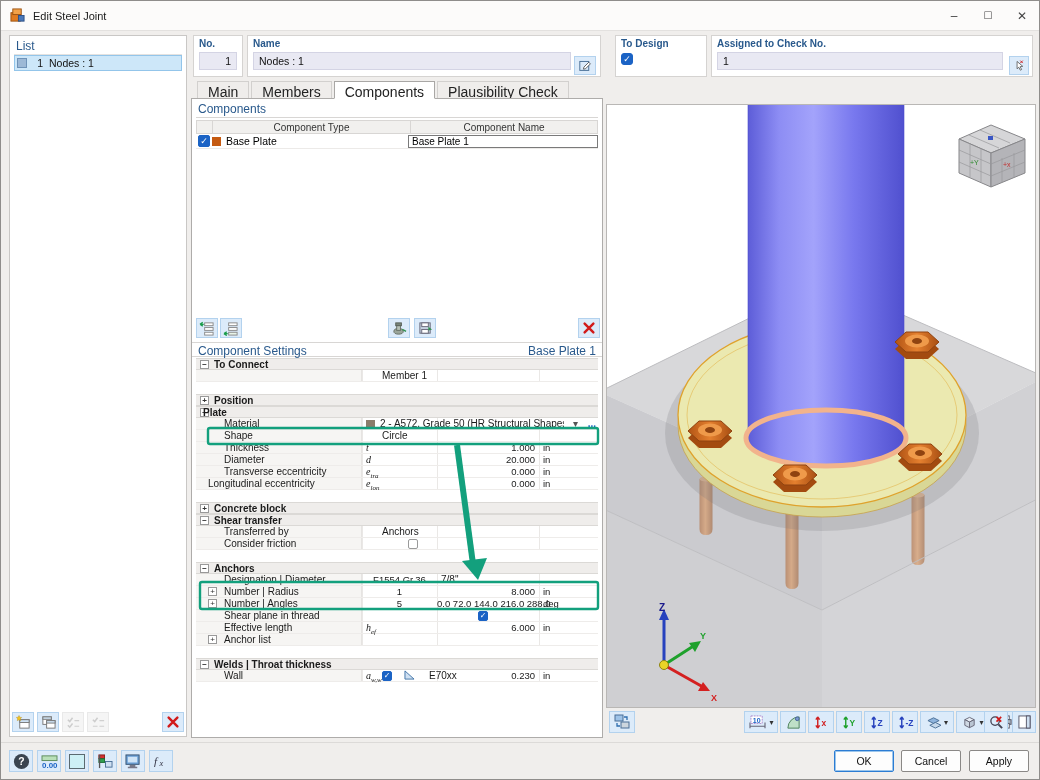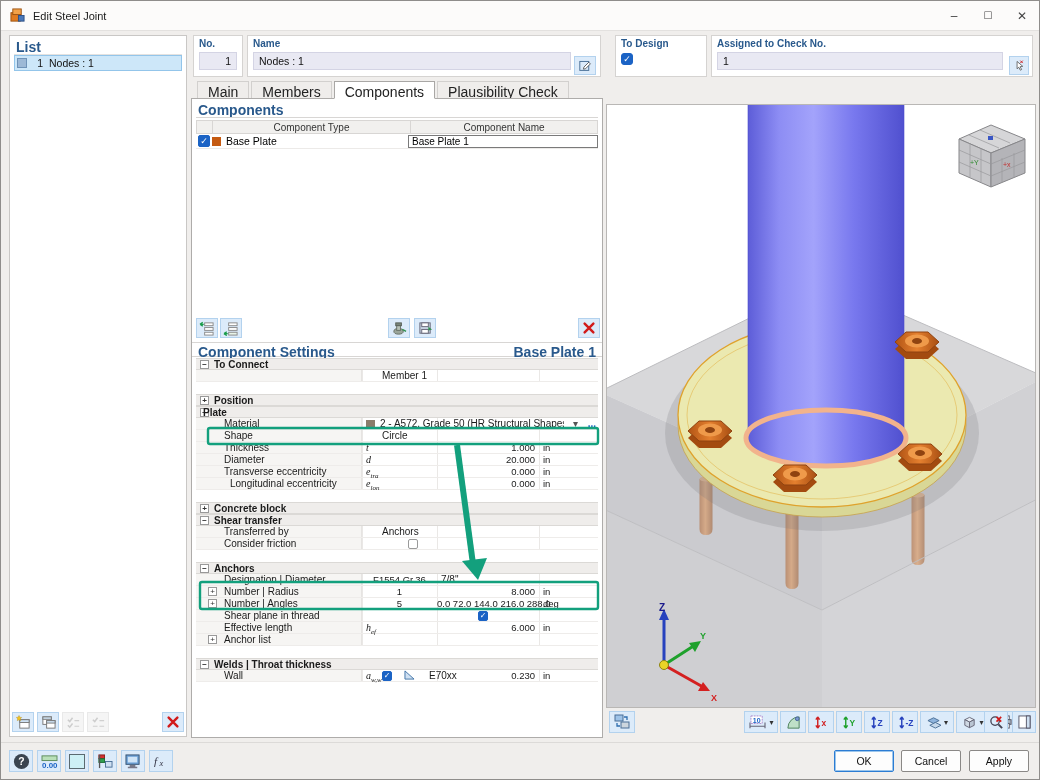--- a/index.html
+++ b/index.html
@@ -3,21 +3,21 @@
 <meta charset="utf-8">
 <style>
   html,body{margin:0;padding:0;background:#d8d8d8;font-family:"Liberation Sans","DejaVu Sans",sans-serif;}
   *{box-sizing:border-box;}
   #win{position:relative;width:1040px;height:780px;background:#f0eeec;border:1px solid #8f8d8b;overflow:hidden;}
   
   #titlebar{position:absolute;left:0;top:0;right:0;height:30px;background:#fcfbfa;border-bottom:1px solid #e3e1df;display:flex;align-items:center;}
   #title-icon{width:15px;height:15px;margin-left:9px;}
   #title-text{font-size:11px;color:#1a1a1a;margin-left:8px;}
   .winbtn{position:absolute;top:0;width:34px;height:29px;display:flex;align-items:center;justify-content:center;font-size:12px;color:#444;}
-  .bluehead{color:#29598c;font-weight:bold;font-size:14px;text-align:center;}
+  .bluehead{color:#29598c;font-weight:normal;font-size:12px;text-align:center;}
   
   #list-panel{position:absolute;left:8px;top:34px;width:178px;height:702px;background:#fff;border:1px solid #c9c7c5;}
   #list-label{position:absolute;left:6px;top:3px;}
   #list-box{position:absolute;left:4px;top:18px;right:4px;bottom:28px;border-top:1px solid #e4e2e0;}
   .list-item{height:16px;display:flex;align-items:center;font-size:10.5px;color:#111;}
   .list-item.sel{background:#cde7f9;border:1px solid #93c5ea;}
   .node-ico{width:10px;height:10px;background:#9db9d6;border:1px solid #6f93b8;margin:0 4px 0 2px;}
   .list-item .no{width:12px;text-align:right;margin-right:6px;}
   #list-toolbar{position:absolute;left:2px;bottom:2px;right:2px;height:24px;display:flex;align-items:center;gap:3px;}
   
@@ -325,21 +325,21 @@
           <span class="slabel" style="left: 28px;">Transverse eccentricity</span>
           <span class="ssym">e<sub>tra</sub></span>
           <span class="sval">0.000</span>
           <span class="sunit">in</span>
         </div>
         <div class="srow item">
           <div class="namecell"></div>
           <div class="gl" style="left: 166px;"></div>
           <div class="gl" style="left: 241px;"></div>
           <div class="gl" style="left: 343px;"></div>
-          <span class="slabel" style="left: 34px;">Longitudinal eccentricity</span>
+          <span class="slabel" style="left: 12px;">Longitudinal eccentricity</span>
           <span class="ssym">e<sub>lon</sub></span>
           <span class="sval">0.000</span>
           <span class="sunit">in</span>
         </div>
         <div class="srow spacer"></div>
         <div class="srow group">
           <span class="xbox" style="left: 4px;">+</span>
           <span class="slabel" style="left: 18px;">Concrete block</span>
         </div>
         <div class="srow group">

